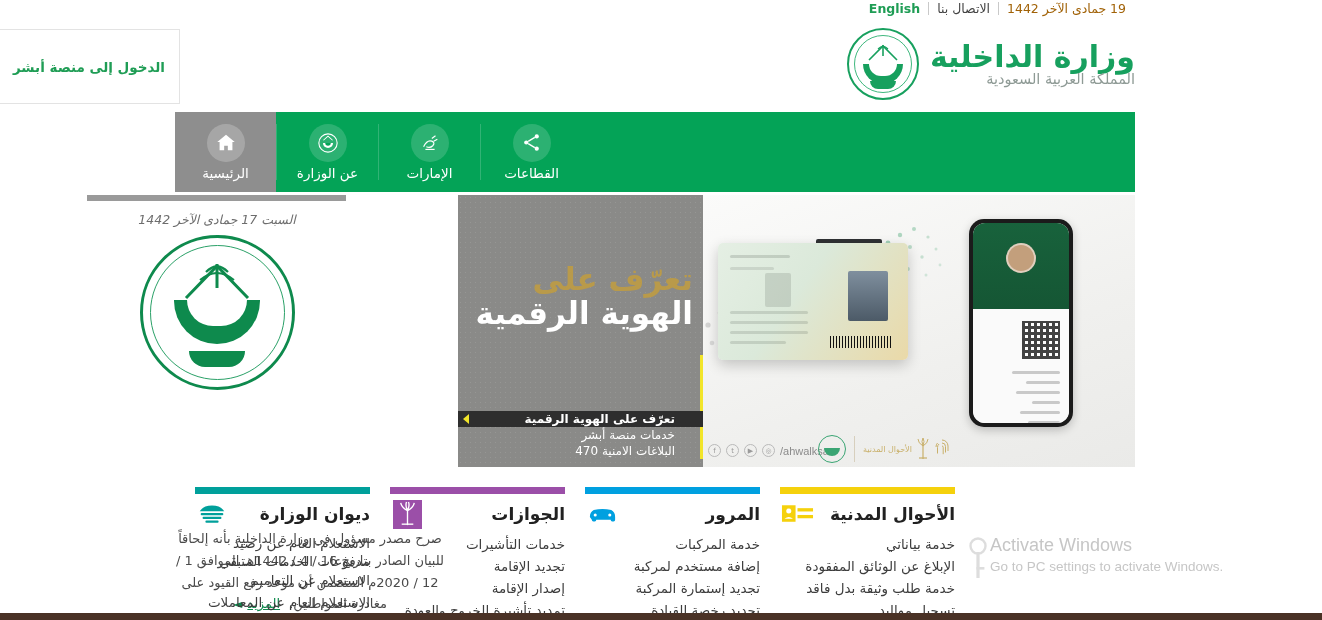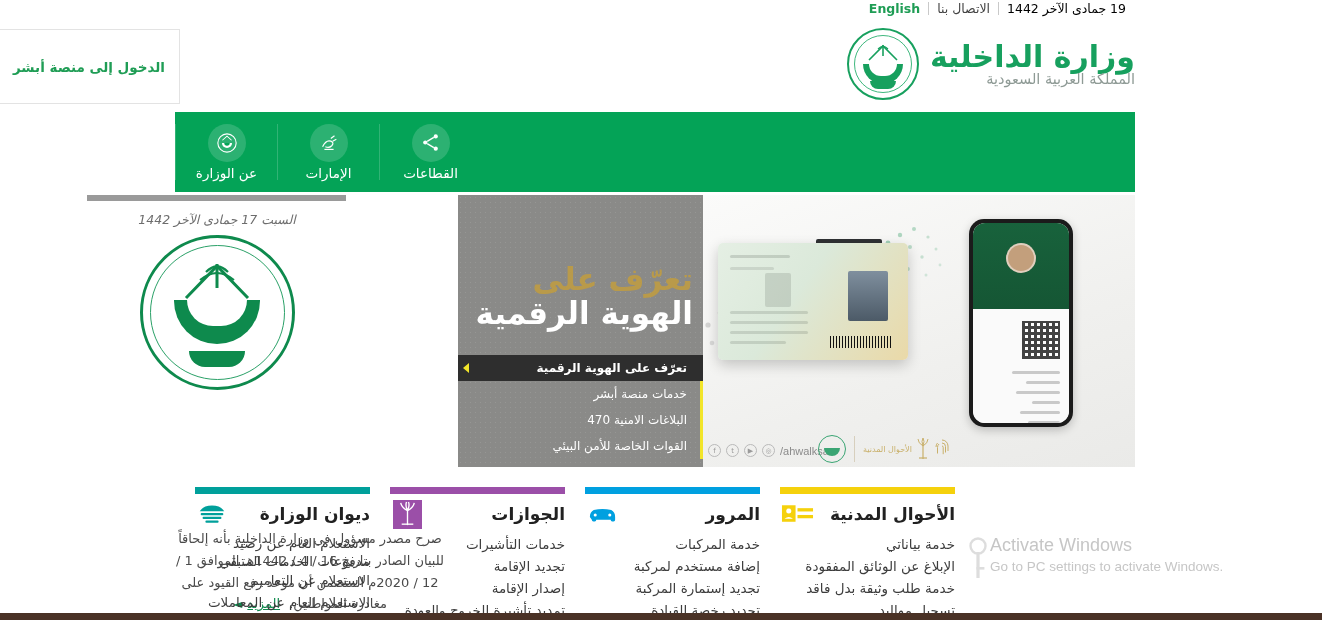--- a/index.html
+++ b/index.html
@@ -34,21 +34,21 @@
     top: 1px;
     display: flex;
     flex-direction: row;
     align-items: center;
     gap: 0;
     direction: rtl;
     white-space: nowrap;
   }
   .hijri-date {
     font-size: 12.5px;
-    color: #000000;
+    color: #a16207;
     padding: 0 9px 0 0;
     letter-spacing: 0;
   }
   .tsep {
     display: inline-block;
     width: 1px; height: 13px;
     background: #c9c9c9;
     margin: 0 8px;
   }
   .contact-link {
@@ -460,23 +460,23 @@
     text-align: right; white-space: nowrap;
   }
   .hero-list {
     position: absolute;
     right: 0; bottom: 8px;
     width: 245px;
     direction: rtl;
   }
   .hero-li {
     position: relative;
-    height: 26px;
+    height: 16px;
     display: flex; align-items: center; justify-content: flex-start;
-    padding-right: 16px;
+    padding-right: 28px;
     font-size: 12px; color: #ffffff;
     cursor: pointer;
     white-space: nowrap;
   }
   .hero-li.active {
     background: #2e2e2e;
     font-weight: bold;
   }
   .hero-li.active::after {
     content: "";
@@ -672,20 +672,28 @@
           <circle cx="12" cy="12" r="10" fill="none" stroke="#fff" stroke-width="1.2"></circle>
           <path d="M7 9 L12 4.5 L17 9" fill="none" stroke="#fff" stroke-width="1.1"></path>
           <path d="M6.5 12 a5.5 5.5 0 0 0 11 0 z" fill="#fff"></path>
           <path d="M9 12 a3 3 0 0 0 6 0 z" fill="#04A357"></path>
         </svg>
       </span>
       <span class="nav-label">عن الوزارة</span>
     </div>
     <div class="nav-divider"></div>
 
+    <div class="nav-item active">
+      <span class="nav-icon">
+        <svg viewBox="0 0 24 24" width="22" height="22" fill="#fff">
+          <path d="M12 3 L2.5 11 H5 V20 H10 V15 H14 V20 H19 V11 H21.5 Z"></path>
+        </svg>
+      </span>
+      <span class="nav-label">الرئيسية</span>
+    </div>
   </div>
 
   <div class="main">
 
     <div class="news">
       <div class="news-tabbar"></div>
       <div class="news-date">السبت 17 جمادى الآخر 1442</div>
       <div class="news-seal">
         <svg class="s-sword" viewBox="0 0 78 44">
           <path d="M8 38 L39 6 L70 38" stroke="#0e8a4d" stroke-width="3" fill="none"></path>
@@ -805,21 +813,20 @@
 
       <div class="hero-panel">
         <div class="hero-title-a">تعرّف على</div>
         <div class="hero-title-b">الهوية الرقمية</div>
 
         <div class="hero-rail"></div>
         <div class="hero-list">
           <div class="hero-li active">تعرّف على الهوية الرقمية</div>
           <div class="hero-li">خدمات منصة أبشر</div>
           <div class="hero-li">البلاغات الامنية 470</div>
-          <div class="hero-li">القوات الخاصة للأمن البيئي</div>
         </div>
       </div>
     </div>
   </div>
 
   <div style="position:absolute; left:175px; top:528px; width:270px; direction:rtl; text-align:center;">
     <span style="font-size:13px; line-height:1.6; color:#4a4a4a;">صرح مصدر مسؤول في وزارة الداخلية بأنه إلحاقاً للبيان الصادر بتاريخ 16 / 4 / 1442هـ الموافق 1 / 12 / 2020م المتضمن أن موعد رفع القيود على مغادرة المواطنين.</span>
     <a style="font-size:13px; color:#0e8a4d; text-decoration:underline; cursor:pointer; margin-right:4px;">المزيد</a>
     <span style="color:#0e8a4d; font-size:12px;">◄</span>
   </div>

